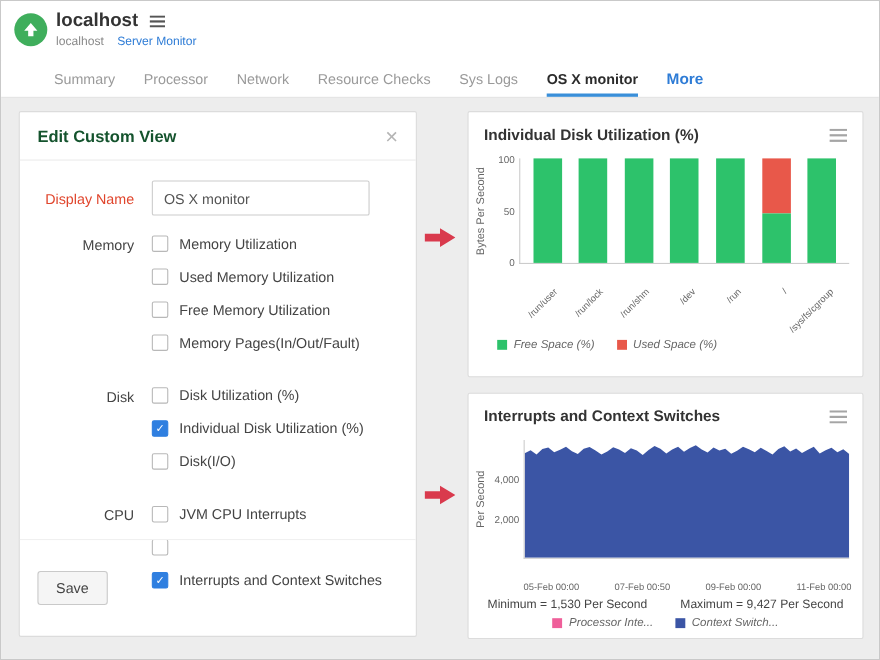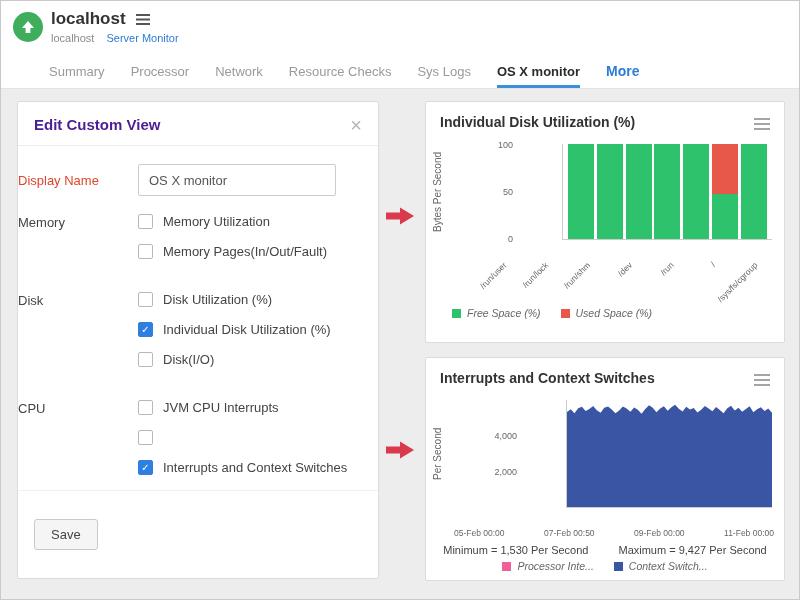--- a/index.html
+++ b/index.html
@@ -21,25 +21,25 @@
   .tab.active { color:#2b2b2b; font-weight:bold; border-bottom:3px solid #3a8fd9; padding-bottom:6px; }
   .tab.more { color:#2e7cd6; font-size:14px; font-weight:bold; }
 
   
   .main { position:absolute; top:88px; left:0; right:0; bottom:0; background:#ededed; }
   .card { position:absolute; background:#fff; border:1px solid #dcdcdc; border-radius:2px; }
 
   
   .edit-card { left:16px; top:12px; width:362px; bottom:20px; }
   .card-head { display:flex; justify-content:space-between; align-items:center; padding:14px 16px 12px; border-bottom:1px solid #ececec; }
-  .card-title { font-size:15px; font-weight:bold; color:#4c1d95; }
+  .card-title { font-size:15px; font-weight:bold; color:#14532d; }
   .close { font-size:20px; color:#b5b5b5; cursor:pointer; line-height:14px; }
   .form { padding-top:18px; }
   .row { display:flex; margin-bottom:18px; }
-  .form-lbl { width:120px; text-align:left; padding-right:16px; flex-shrink:0; font-size:13px; color:#444; }
+  .form-lbl { width:120px; text-align:right; padding-right:16px; flex-shrink:0; font-size:13px; color:#444; }
   .dn-lbl { color:#e0452c; padding-top:9px; }
   input.dn { width:198px; height:32px; border:1px solid #ccc; border-radius:2px; padding:0 10px; font-size:13px; color:#555; outline:none; }
   .group-row { display:flex; }
   .group-lbl { padding-top:1px; }
   .opts { display:flex; flex-direction:column; gap:15px; margin-bottom:15px; }
   .opt { display:flex; align-items:center; gap:10px; font-size:13px; color:#444; cursor:pointer; }
   .cb { width:15px; height:15px; border:1px solid #b8b8b8; border-radius:2px; background:#fff; display:flex; align-items:center; justify-content:center; font-size:10px; color:#fff; flex-shrink:0; }
   .cb.checked { background:#2f7fe0; border-color:#2f7fe0; }
   .card-foot { position:absolute; bottom:0; left:0; right:0; padding:28px 16px; border-top:1px solid #f0f0f0; }
   .save-btn { background:#f5f5f5; border:1px solid #c9c9c9; border-radius:3px; padding:7px 16px; font-size:13px; color:#444; cursor:pointer; }
@@ -49,42 +49,42 @@
   .arrow-1 { left:385px; top:118px; }
   .arrow-2 { left:385px; top:352px; }
 
   
   .disk-card { left:424px; top:12px; width:360px; height:242px; }
   .int-card  { left:424px; top:268px; width:360px; height:224px; }
   .chart-head { display:flex; justify-content:space-between; align-items:flex-start; padding:12px 14px 8px; }
   .chart-title { font-size:14px; font-weight:bold; color:#333; }
   .card-menu { cursor:pointer; padding-top:2px; }
 
-  .chart-row { display:flex; padding:2px 12px 17px 6px;gap:45px; }
+  .chart-row { display:flex; padding:2px 12px 17px 6px; }
   .ylab-rot { writing-mode:vertical-rl; transform:rotate(180deg); font-size:10px; color:#666; text-align:center; width:14px; }
   .yaxis { position:relative; font-size:9px; color:#666; }
   .yaxis .yt { position:absolute; right:4px; white-space:nowrap; }
   .disk-yaxis { width:26px; height:96px; }
   .int-yaxis { width:30px; height:108px; }
 
   .disk-plot { flex:1; height:96px; border-left:1px solid #ccc; border-bottom:1px solid #ccc; display:flex; align-items:flex-end; justify-content:space-around; padding:0 4px; }
   .bar-col { width:26px; height:100%; display:flex; flex-direction:column; justify-content:flex-end; }
   .bar-seg { width:100%; }
   .xlabels { display:flex; justify-content:space-around; margin-left:46px; padding:0 16px 0 4px; }
   .xlab { width:26px; position:relative; height:50px; }
   .xlab span { position:absolute; top:3px; right:8px; transform:rotate(-45deg); transform-origin:100% 0; font-size:8.5px; color:#666; white-space:nowrap; }
 
   .legend { display:flex; gap:20px; align-items:center; padding:0 0 0 26px; font-size:10.5px; color:#666;font-style:italic; }
   .legend.centered { justify-content:center; padding:4px 0 0; }
   .sq { width:9px; height:9px; display:inline-block; margin-right:6px; flex-shrink:0; }
   .leg-item { display:flex; align-items:center; cursor:pointer; }
 
   .area-plot { flex:1; height:108px; border-left:1px solid #ccc; border-bottom:1px solid #ccc; position:relative; }
   .area-plot svg { position:absolute; inset:0; width:100%; height:100%; }
-  .xticks { display:flex; justify-content:space-between; margin-left:28px; margin-right:10px; font-size:8.5px; color:#666; padding-top:3px;align-items:center; }
+  .xticks { display:flex; justify-content:space-between; margin-left:50px; margin-right:10px; font-size:8.5px; color:#666; padding-top:3px;align-items:center; }
   .minmax { display:flex; justify-content:center; gap:30px; font-size:11px; color:#444; padding-top:6px; }
 </style>
 </head>
 <body>
 
 <div class="frame">
 
   <header class="header">
     <div class="status-icon">
       <svg width="14" height="14" viewBox="0 0 14 14">
@@ -134,20 +134,28 @@
         <div id="groups">
             <div class="row group-row">
               <div class="form-lbl group-lbl">Memory</div>
               <div class="opts">
                 <label class="opt">
                   <span class="cb"></span>
                   <span>Memory Utilization</span>
                 </label>
                 <label class="opt">
                   <span class="cb"></span>
+                  <span>Used Memory Utilization</span>
+                </label>
+                <label class="opt">
+                  <span class="cb"></span>
+                  <span>Free Memory Utilization</span>
+                </label>
+                <label class="opt">
+                  <span class="cb"></span>
                   <span>Memory Pages(In/Out/Fault)</span>
                 </label>
               </div>
             </div>
             <div class="row group-row">
               <div class="form-lbl group-lbl">Disk</div>
               <div class="opts">
                 <label class="opt">
                   <span class="cb"></span>
                   <span>Disk Utilization (%)</span>

